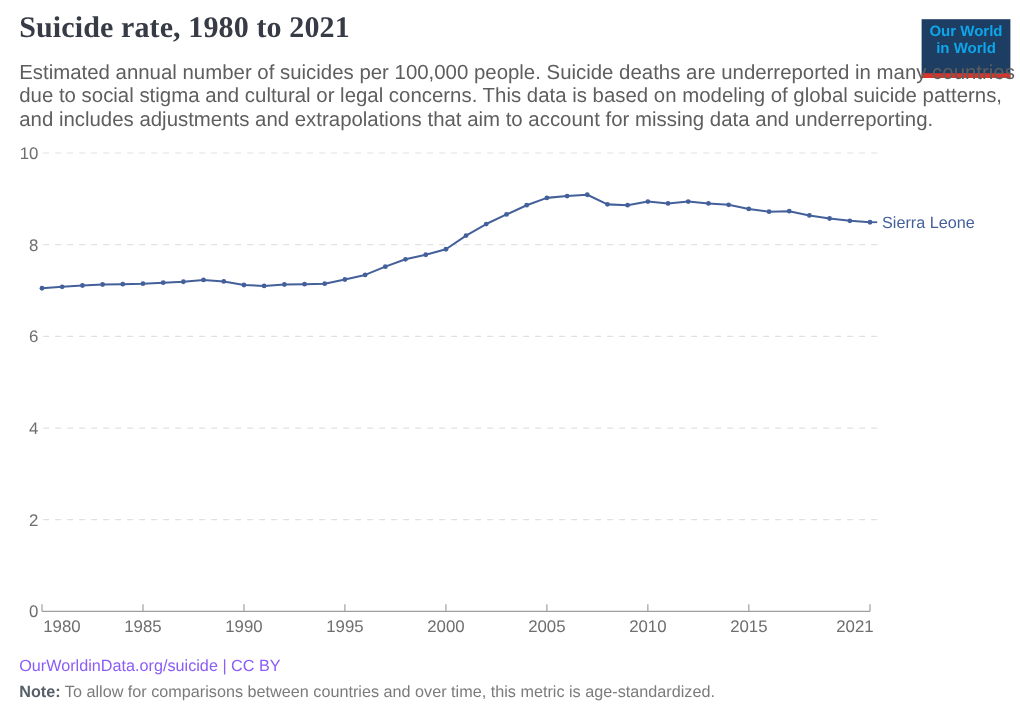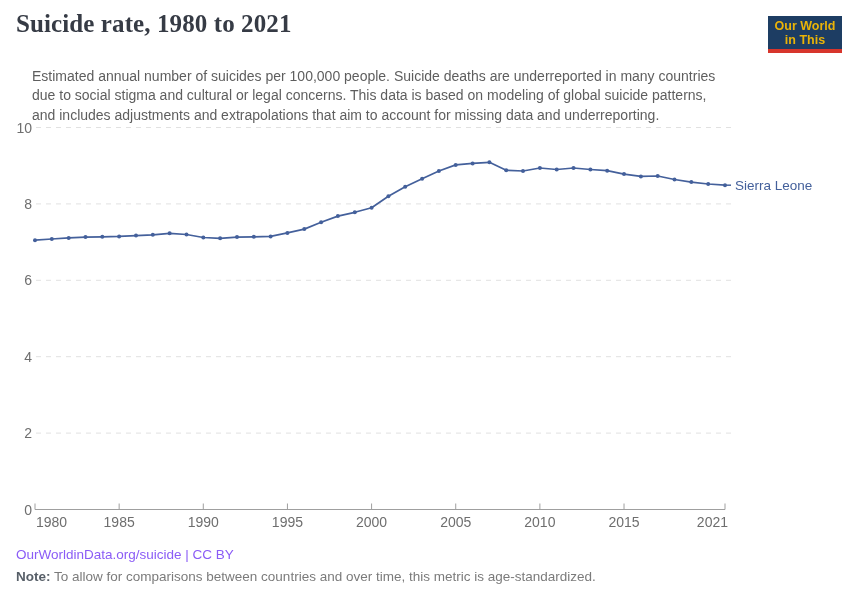--- a/index.html
+++ b/index.html
@@ -1,42 +1,42 @@
 <!DOCTYPE html>
 <html><head>
 <meta charset="utf-8">
 <style>
   html,body{margin:0;padding:0;overflow:hidden;}
   body{width:850px;height:600px;background:#ffffff;font-family:"Liberation Sans",sans-serif;}
   .page{position:relative;width:850px;height:600px;background:#fff;border-radius:29px;}
   .title{position:absolute;left:16px;top:10px;margin:0;font-family:"Liberation Serif",serif;
          font-weight:700;font-size:25px;color:#363b45;letter-spacing:.1px;}
-  .subtitle{position:absolute;left:16px;top:51px;margin:16px;font-size:14px;line-height:19.3px;color:#5e5e5e;}
+  .subtitle{position:absolute;left:16px;top:51px;margin:0;font-size:17px;line-height:19.3px;color:#5e5e5e;}
   .subtitle span{display:block;}
   .logo{position:absolute;left:768px;top:16px;width:74px;box-sizing:border-box;background:#1d3d63;
-        border-bottom:4px solid #d7352c;color:#eab308;text-align:center;font-weight:700;
-        font-size:12.5px;line-height:14px;padding:3px 0 2px;cursor:pointer;}
+        border-bottom:4px solid #d7352c;color:#0ea5e9;text-align:center;font-weight:700;
+        font-size:12.5px;line-height:14px;padding:3px 0 14px;cursor:pointer;}
   .logo span{display:block;}
   #chart-svg{position:absolute;left:0;top:0;}
   .footer{position:absolute;left:16px;right:16px;top:546px;font-size:13.5px;color:#7b7b7b;line-height:1.3;}
   .frow{display:flex;justify-content:space-between;}
   .b{font-weight:700;color:#575f68;}
   .note{margin-top:4px;}
   .flink{color:#8b5cf6;text-decoration:none;cursor:pointer;}
 </style>
 </head>
 <body>
 
 <div class="page">
 
   <h1 class="title">Suicide rate, 1980 to 2021</h1>
 
   <div class="logo">
     <span>Our World</span>
-    <span>in This</span>
+    <span>in World</span>
   </div>
 
   <p class="subtitle">
     <span>Estimated annual number of suicides per 100,000 people. Suicide deaths are underreported in many countries</span>
     <span>due to social stigma and cultural or legal concerns. This data is based on modeling of global suicide patterns,</span>
     <span>and includes adjustments and extrapolations that aim to account for missing data and underreporting.</span>
   </p>
 
   <svg id="chart-svg" width="850" height="600">
       <line x1="35" y1="509.5" x2="725" y2="509.5" stroke="#9f9f9f" stroke-width="1"></line>

